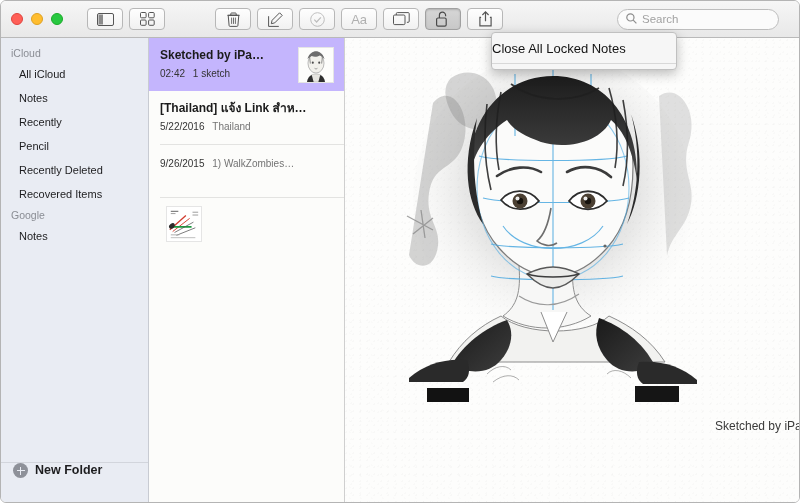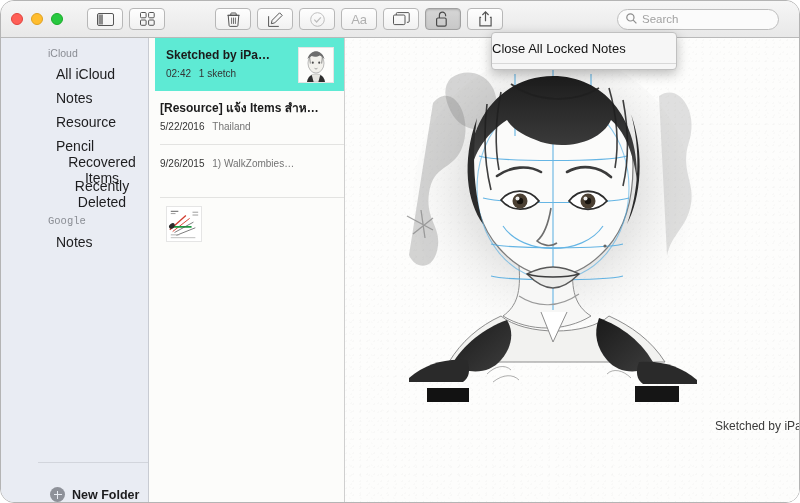--- a/index.html
+++ b/index.html
@@ -9,21 +9,21 @@
     font-family: "Liberation Sans", "DejaVu Sans", sans-serif;
     background: #ffffff;
     overflow: hidden;
     -webkit-font-smoothing: antialiased;
   }
   .window {
     position: relative;
     width: 800px; height: 503px;
     background: #fff;
     border: 1px solid #b4b4b4;
-    border-radius: 14px;
+    border-radius: 6px;
     overflow: hidden;
     display: flex;
     flex-direction: column;
   }
 
   
   .toolbar {
     position: relative;
     height: 37px;
     flex: 0 0 37px;
@@ -84,40 +84,39 @@
   
   .body { flex: 1; display: flex; min-height: 0; }
 
   
   .sidebar {
     width: 148px; flex: 0 0 148px;
     background: #e9ecf3;
     border-right: 1px solid #c8cbd2;
     display: flex; flex-direction: column;
     position: relative;
-    padding-left: 37px;
   }
   .sb-scroll { flex: 1; padding-top: 6px; overflow: hidden; }
   .sb-header {
     font-size: 10.5px; color: #8a8d94; font-weight: 400;
     padding: 3px 0 3px 10px;
   }
   .sb-item {
     height: 24px;
     display: flex; align-items: center;
     padding-left: 18px;
-    font-size: 14px; color: #1d1d1f;
+    font-size: 11px; color: #1d1d1f;
     cursor: default;
     text-align: center;
   }
   .sb-item.selected { background: #3a73f0; color: #fff; }
   .sb-footer {
     height: 40px; flex: 0 0 40px;
     border-top: 1px solid #d2d5dc;
-    display: flex; align-items: flex-end;
+    display: flex; align-items: flex-start;
     padding-left: 12px; gap: 7px;
   }
   .plus-circle {
     width: 15px; height: 15px; border-radius: 50%;
     background: #8e9199;
     position: relative; flex: 0 0 15px;
   }
   .plus-circle::before, .plus-circle::after {
     content: ""; position: absolute; background: #e9ecf3;
   }
@@ -136,21 +135,21 @@
     position: relative;
     height: 53px;
     padding: 8px 10px 0 11px;
     display: flex;
     cursor: default;
   }
   .note-row + .note-row::before {
     content: ""; position: absolute; left: 11px; right: 0; top: 0;
     height: 1px; background: #e3e3e1;
   }
-  .note-row.selected { background: #5eead4; margin-left: 6px; }
+  .note-row.selected { background: #c4b5fd; }
   .note-row.selected::before,
   .note-row.selected + .note-row::before { background: transparent; }
   .note-text { flex: 1; min-width: 0; padding-top: 1px; }
   .note-title {
     font-size: 12px; font-weight: 700; color: #1b1b1b;
     white-space: nowrap; overflow: hidden; text-overflow: clip;
     line-height: 16px;
   }
   .note-meta {
     margin-top: 3px;
@@ -324,26 +323,26 @@
   </div>
 
   <div class="body">
 
     <div class="sidebar">
       <div class="sb-scroll">
 
         <div class="sb-header">iCloud</div>
         <div class="sb-item">All iCloud</div>
         <div class="sb-item">Notes</div>
-        <div class="sb-item">Resource</div>
+        <div class="sb-item">Recently</div>
         <div class="sb-item">Pencil</div>
+        <div class="sb-item">Recently Deleted</div>
         <div class="sb-item">Recovered Items</div>
-        <div class="sb-item">Recently Deleted</div>
-
-        <div class="sb-header" style="margin-top:6px;font-family:Liberation Mono, monospace;">Google</div>
+
+        <div class="sb-header" style="margin-top:0;">Google</div>
         <div class="sb-item">Notes</div>
       </div>
 
       <div class="sb-footer">
         <span class="plus-circle"></span>
         <span class="sb-footer-label">New Folder</span>
       </div>
     </div>
 
     <div class="notelist">
@@ -367,21 +366,21 @@
             <path d="M16.5 21.5c1 .8 2 .8 3 0" stroke="#6a6a6a" stroke-width="0.7" fill="none"></path>
             <path d="M9 36c1-6 4-8.5 9-8.5s8 2.5 9 8.5z" fill="#e6e5e0" stroke="#9a9a9a" stroke-width="0.5"></path>
             <path d="M8.5 36c.5-4 2.5-6.5 5-7.5l2 7.5z" fill="#2f2f2f"></path>
             <path d="M27.5 36c-.5-4-2.5-6.5-5-7.5l-2 7.5z" fill="#2f2f2f"></path>
           </svg>
         </div>
       </div>
 
       <div class="note-row">
         <div class="note-text">
-          <div class="note-title">[Resource] แจ้ง Items สําห…</div>
+          <div class="note-title">[Thailand] แจ้ง Link สําห…</div>
           <div class="note-meta">
             <span>5/22/2016</span>
             <span class="snippet">Thailand</span>
           </div>
         </div>
       </div>
 
       <div class="note-row">
         <div class="note-text">
           <div class="note-meta">

